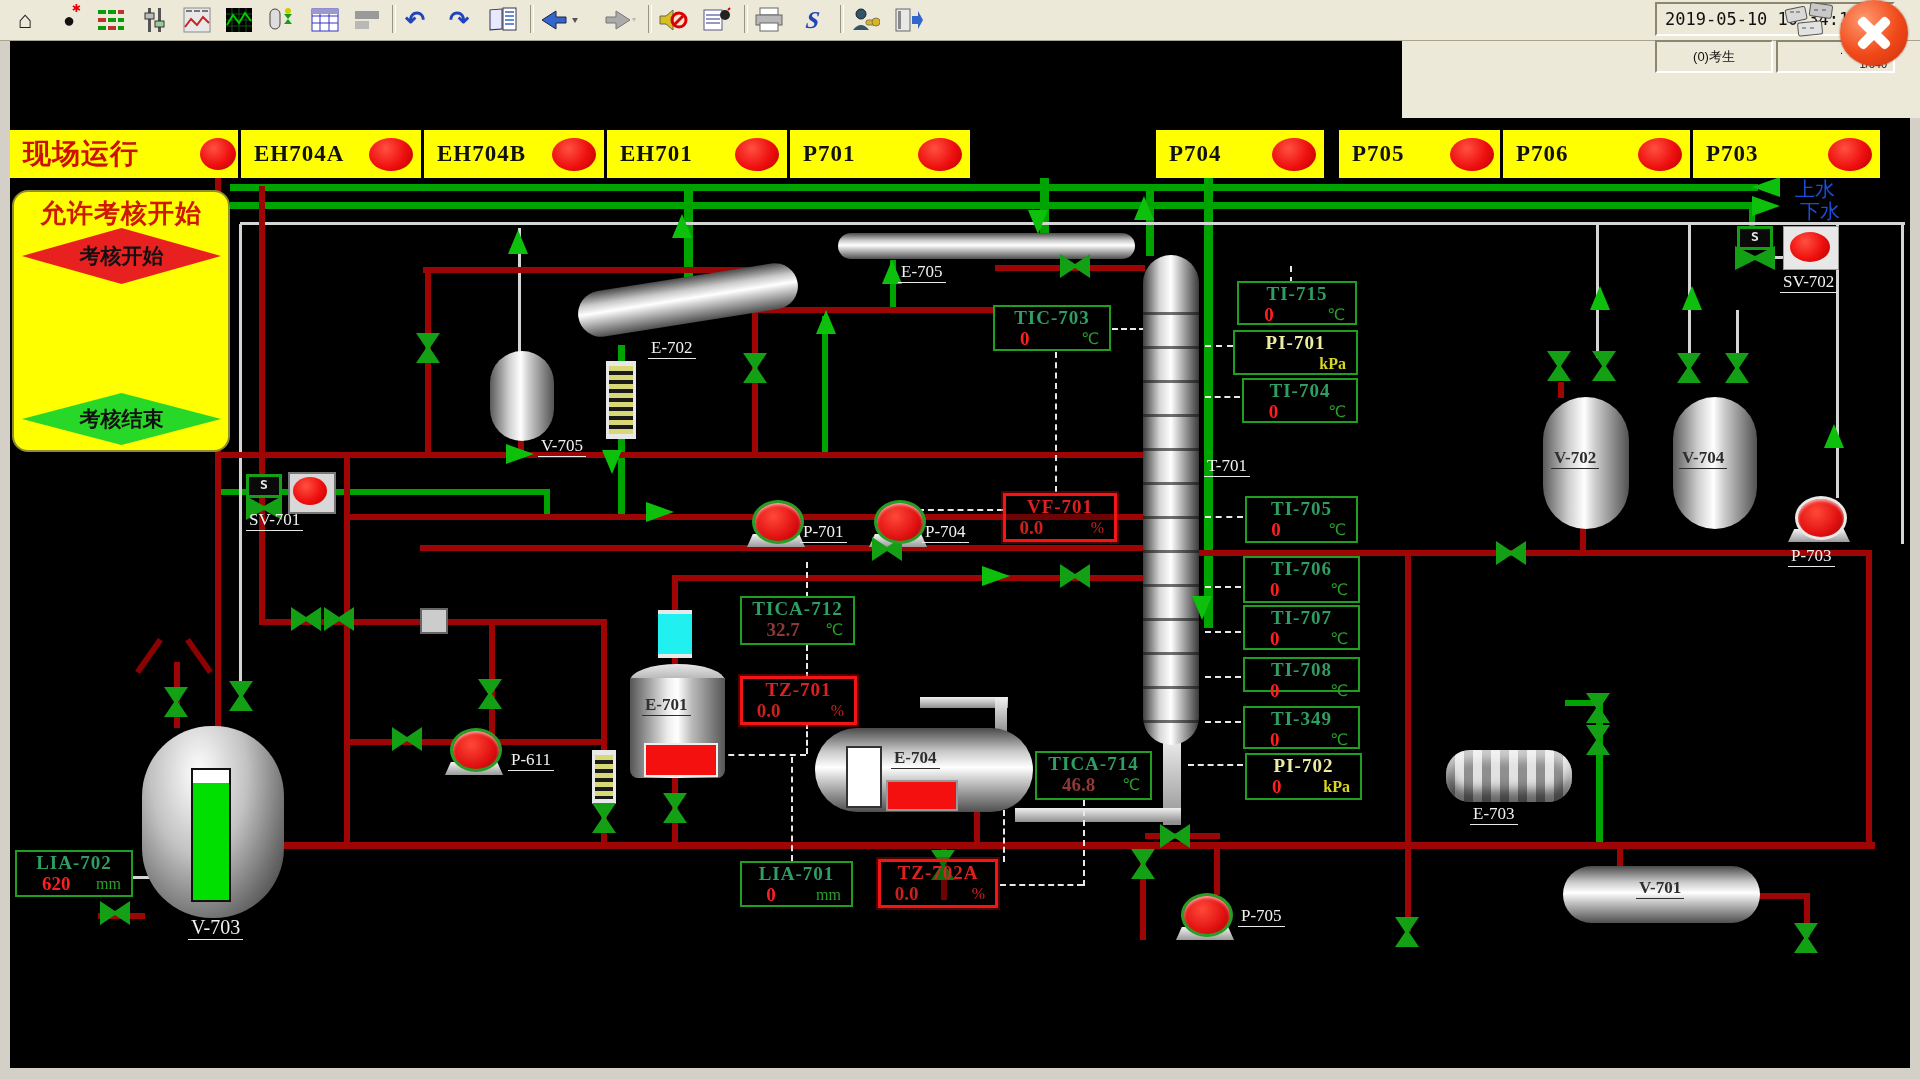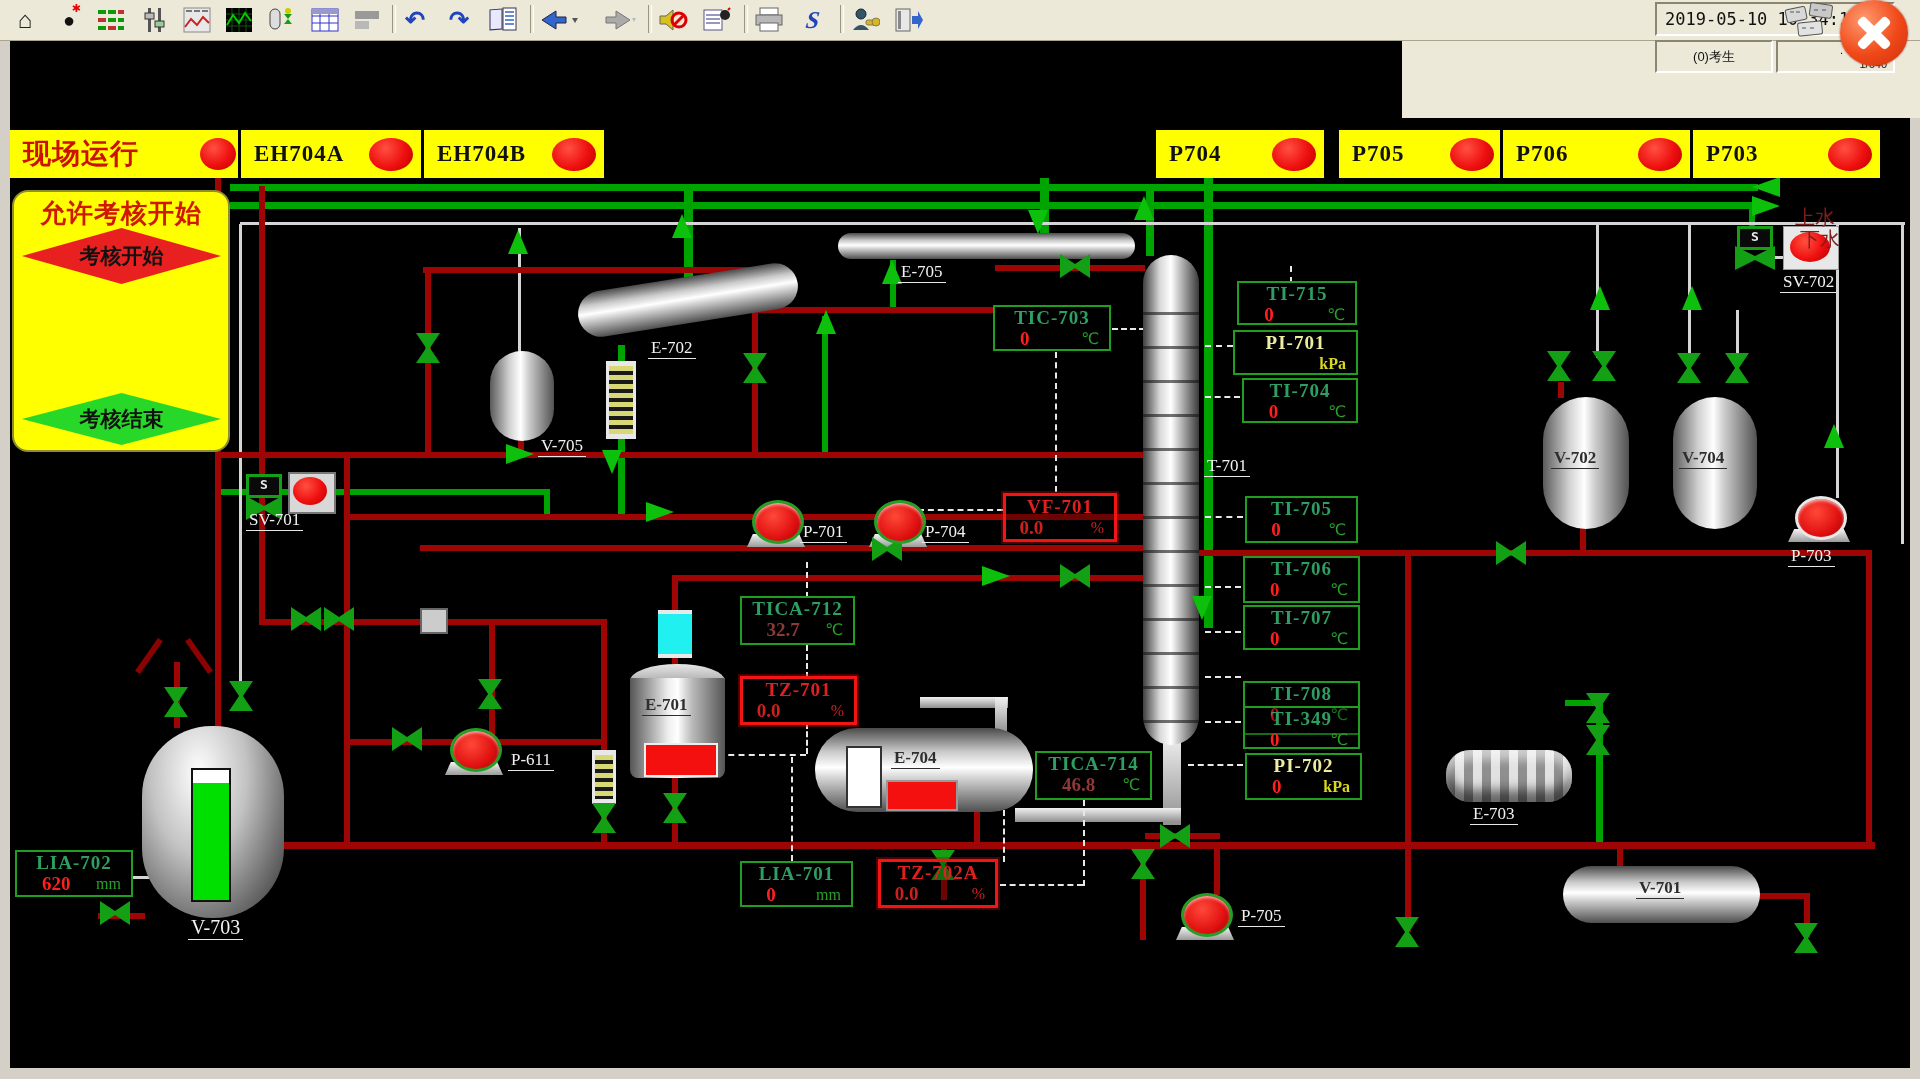--- a/index.html
+++ b/index.html
@@ -88,21 +88,21 @@
   .ind.redb .tag{color:#e02020;}
   .ind.redb .val{color:#cf2020;margin-left:4%;}
   .ind.redb .unit{color:#cf2020;}
   .ind.pib .tag{color:#ececa2;}
   .ind.pib .unit{color:#d8d820;font-weight:bold;}
   .ind.dim .val{color:#8e3838;}
   .lb{position:absolute;z-index:9;color:#f2f2f2;font:17px "Liberation Serif",serif;
       border-bottom:1px solid #e8e8e8;padding:0 3px;white-space:nowrap;}
   .lbd{position:absolute;z-index:9;color:#2e2e2e;font:bold 17px "Liberation Serif",serif;
       border-bottom:1px solid #2e2e2e;padding:0 3px;white-space:nowrap;}
-  .lbc{position:absolute;z-index:9;color:#7f1d1d;font:20px "Liberation Sans",sans-serif;white-space:nowrap;margin-top:28px;}
+  .lbc{position:absolute;z-index:9;color:#1d4ed8;font:20px "Liberation Sans",sans-serif;white-space:nowrap;}
   .bottomstrip{position:absolute;left:0;top:1068px;width:1920px;height:11px;background:#d4d0c8;}
 </style>
 </head>
 <body>
 
 <div class="screen">
 
   <div class="canvas"></div>
   <div class="hdr-black"></div>
   <div class="hdr-right"></div>
@@ -272,20 +272,28 @@
   <div class="bcell" style="left:10px;width:228px">
     <span class="t redt">现场运行</span>
     <span class="led" style="right:2px;width:36px;height:32px;position:absolute"></span>
     </div>
   <div class="bcell" style="left:241px;width:180px">
     <span class="t">EH704A</span>
     <span class="led" style="right:8px;position:absolute"></span>
     </div>
   <div class="bcell" style="left:424px;width:180px">
     <span class="t">EH704B</span>
+    <span class="led" style="right:8px;position:absolute"></span>
+    </div>
+  <div class="bcell" style="left:607px;width:180px">
+    <span class="t">EH701</span>
+    <span class="led" style="right:8px;position:absolute"></span>
+    </div>
+  <div class="bcell" style="left:790px;width:180px">
+    <span class="t">P701</span>
     <span class="led" style="right:8px;position:absolute"></span>
     </div>
   <div class="bcell" style="left:1156px;width:168px">
     <span class="t">P704</span>
     <span class="led" style="right:8px;position:absolute"></span>
     </div>
   <div class="bcell" style="left:1339px;width:161px">
     <span class="t">P705</span>
     <span class="led" style="right:6px;position:absolute"></span>
     </div>
@@ -529,21 +537,21 @@
         <span class="unit">℃</span>
       </div>
     </div>
   <div class="ind" style="left:1243px;top:605px;width:117px;height:45px">
     <div class="tag">TI-707</div>
     <div class="row">
         <span class="val">0</span>
         <span class="unit">℃</span>
       </div>
     </div>
-  <div class="ind" style="left:1243px;top:681px;width:117px;height:54px">
+  <div class="ind" style="left:1243px;top:657px;width:117px;height:35px">
     <div class="tag">TI-708</div>
     <div class="row">
         <span class="val">0</span>
         <span class="unit">℃</span>
       </div>
     </div>
   <div class="ind" style="left:1243px;top:706px;width:117px;height:43px">
     <div class="tag">TI-349</div>
     <div class="row">
         <span class="val">0</span>

